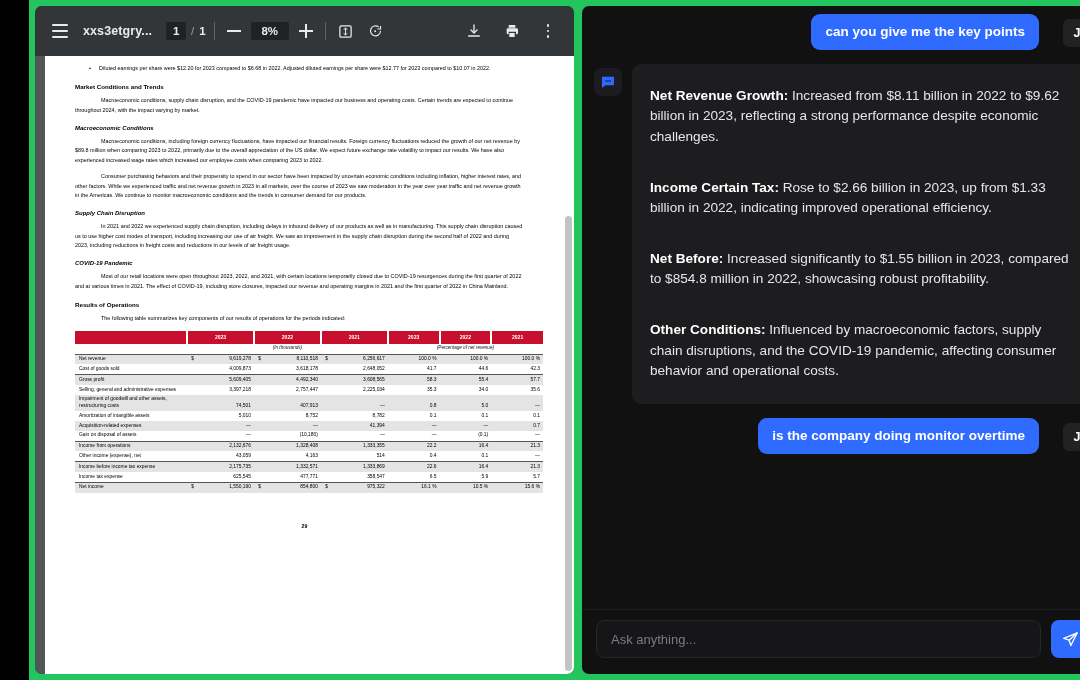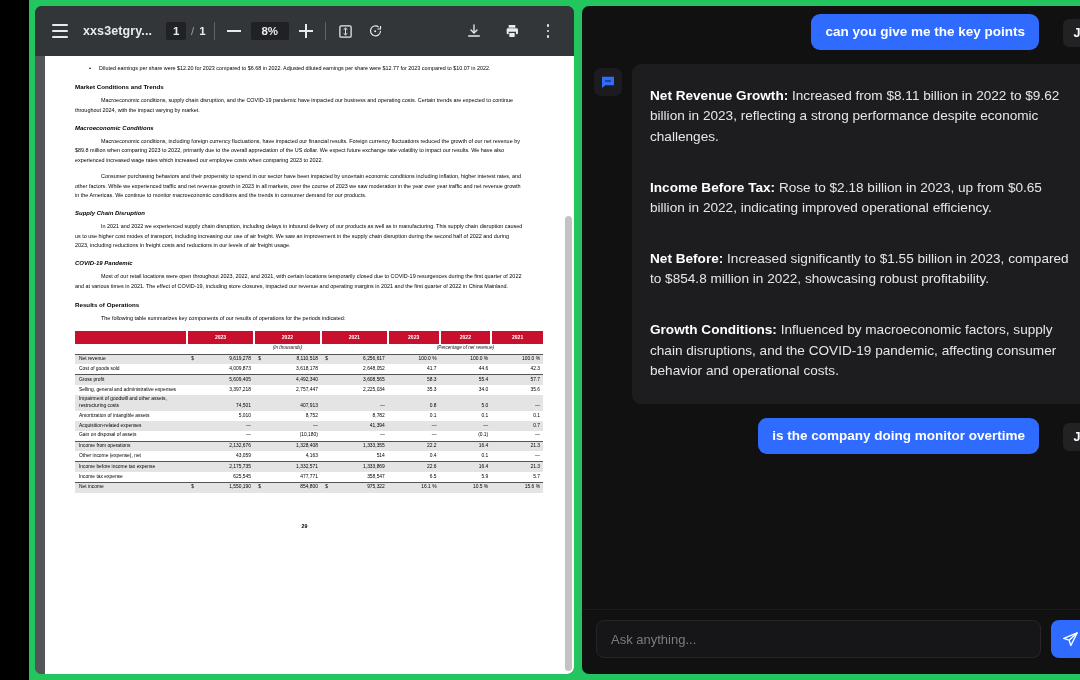--- a/index.html
+++ b/index.html
@@ -616,23 +616,23 @@
         <div class="avatar-bot">
           <svg width="16" height="16" viewBox="0 0 24 24" fill="#2f6bff">
             <path d="M3 4h18v13H8l-5 4z"></path>
             <circle cx="9" cy="10.5" r="1.2" fill="#111"></circle>
             <circle cx="12" cy="10.5" r="1.2" fill="#111"></circle>
             <circle cx="15" cy="10.5" r="1.2" fill="#111"></circle>
           </svg>
         </div>
         <div class="bubble-bot" id="bot-points">
             <div class="bot-item"><b>Net Revenue Growth:</b><span> Increased from $8.11 billion in 2022 to $9.62 billion in 2023, reflecting a strong performance despite economic challenges.</span></div>
-            <div class="bot-item"><b>Income Before Tax:</b><span> Rose to $2.18 billion in 2023, up from $0.65 billion in 2022, indicating improved operational efficiency.</span></div>
+            <div class="bot-item"><b>Income Certain Tax:</b><span> Rose to $2.66 billion in 2023, up from $1.33 billion in 2022, indicating improved operational efficiency.</span></div>
             <div class="bot-item"><b>Net Before:</b><span> Increased significantly to $1.55 billion in 2023, compared to $854.8 million in 2022, showcasing robust profitability.</span></div>
-            <div class="bot-item"><b>Growth Conditions:</b><span> Influenced by macroeconomic factors, supply chain disruptions, and the COVID-19 pandemic, affecting consumer behavior and operational costs.</span></div>
+            <div class="bot-item"><b>Other Conditions:</b><span> Influenced by macroeconomic factors, supply chain disruptions, and the COVID-19 pandemic, affecting consumer behavior and operational costs.</span></div>
           </div>
       </div>
 
       <div class="msg-row user">
         <div class="bubble-user">is the company doing monitor overtime</div>
         <div class="avatar-user">J</div>
       </div>
 
     </div>
 

